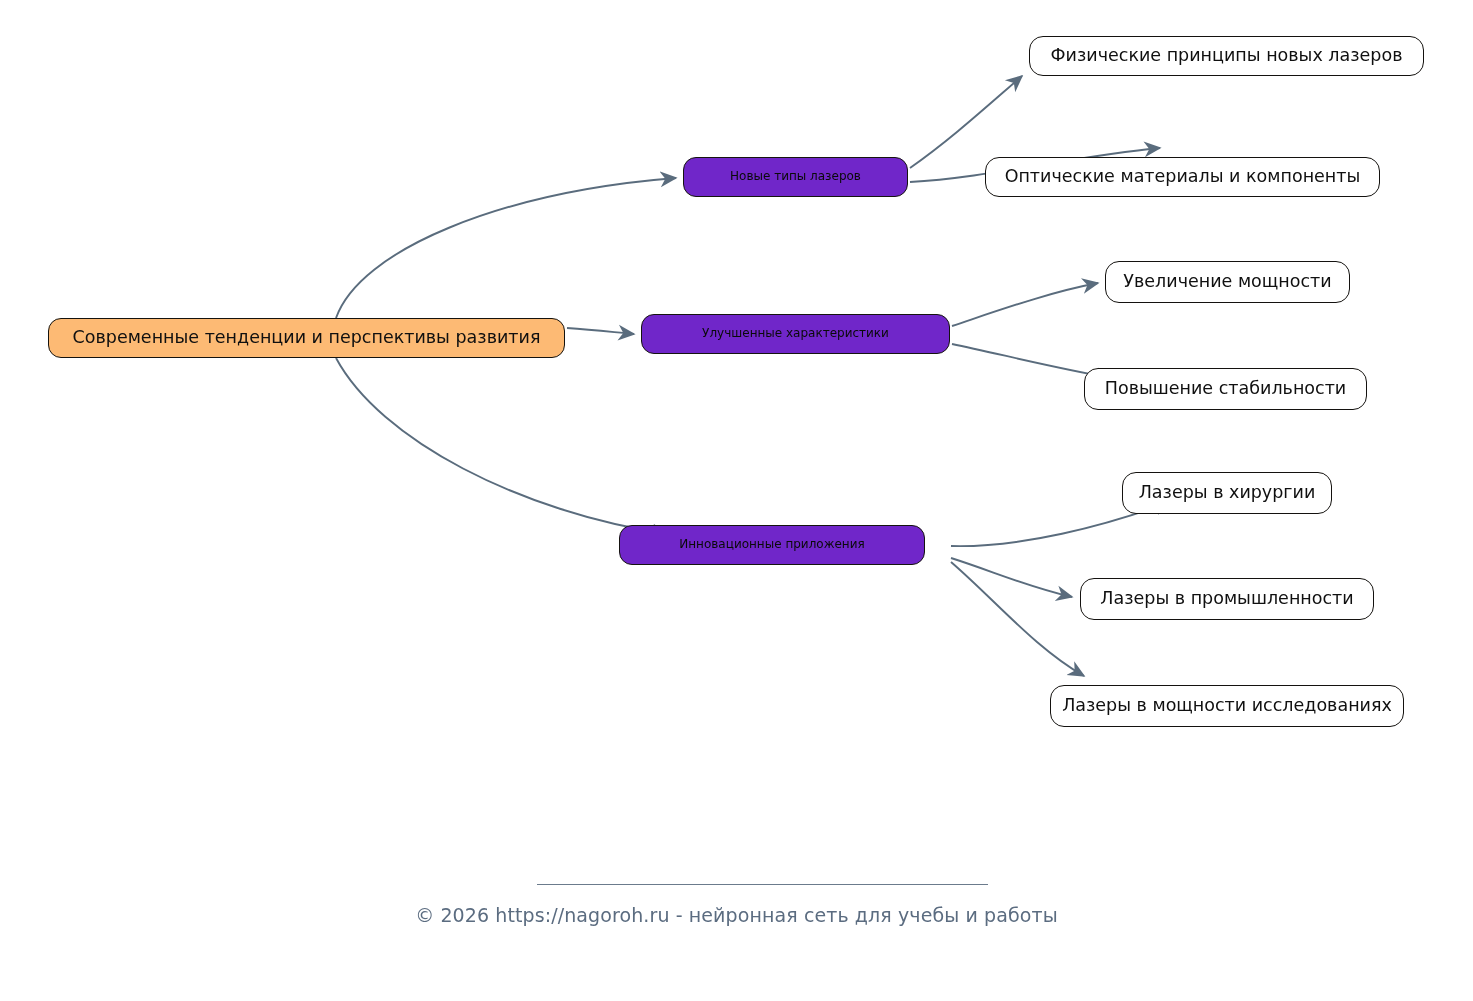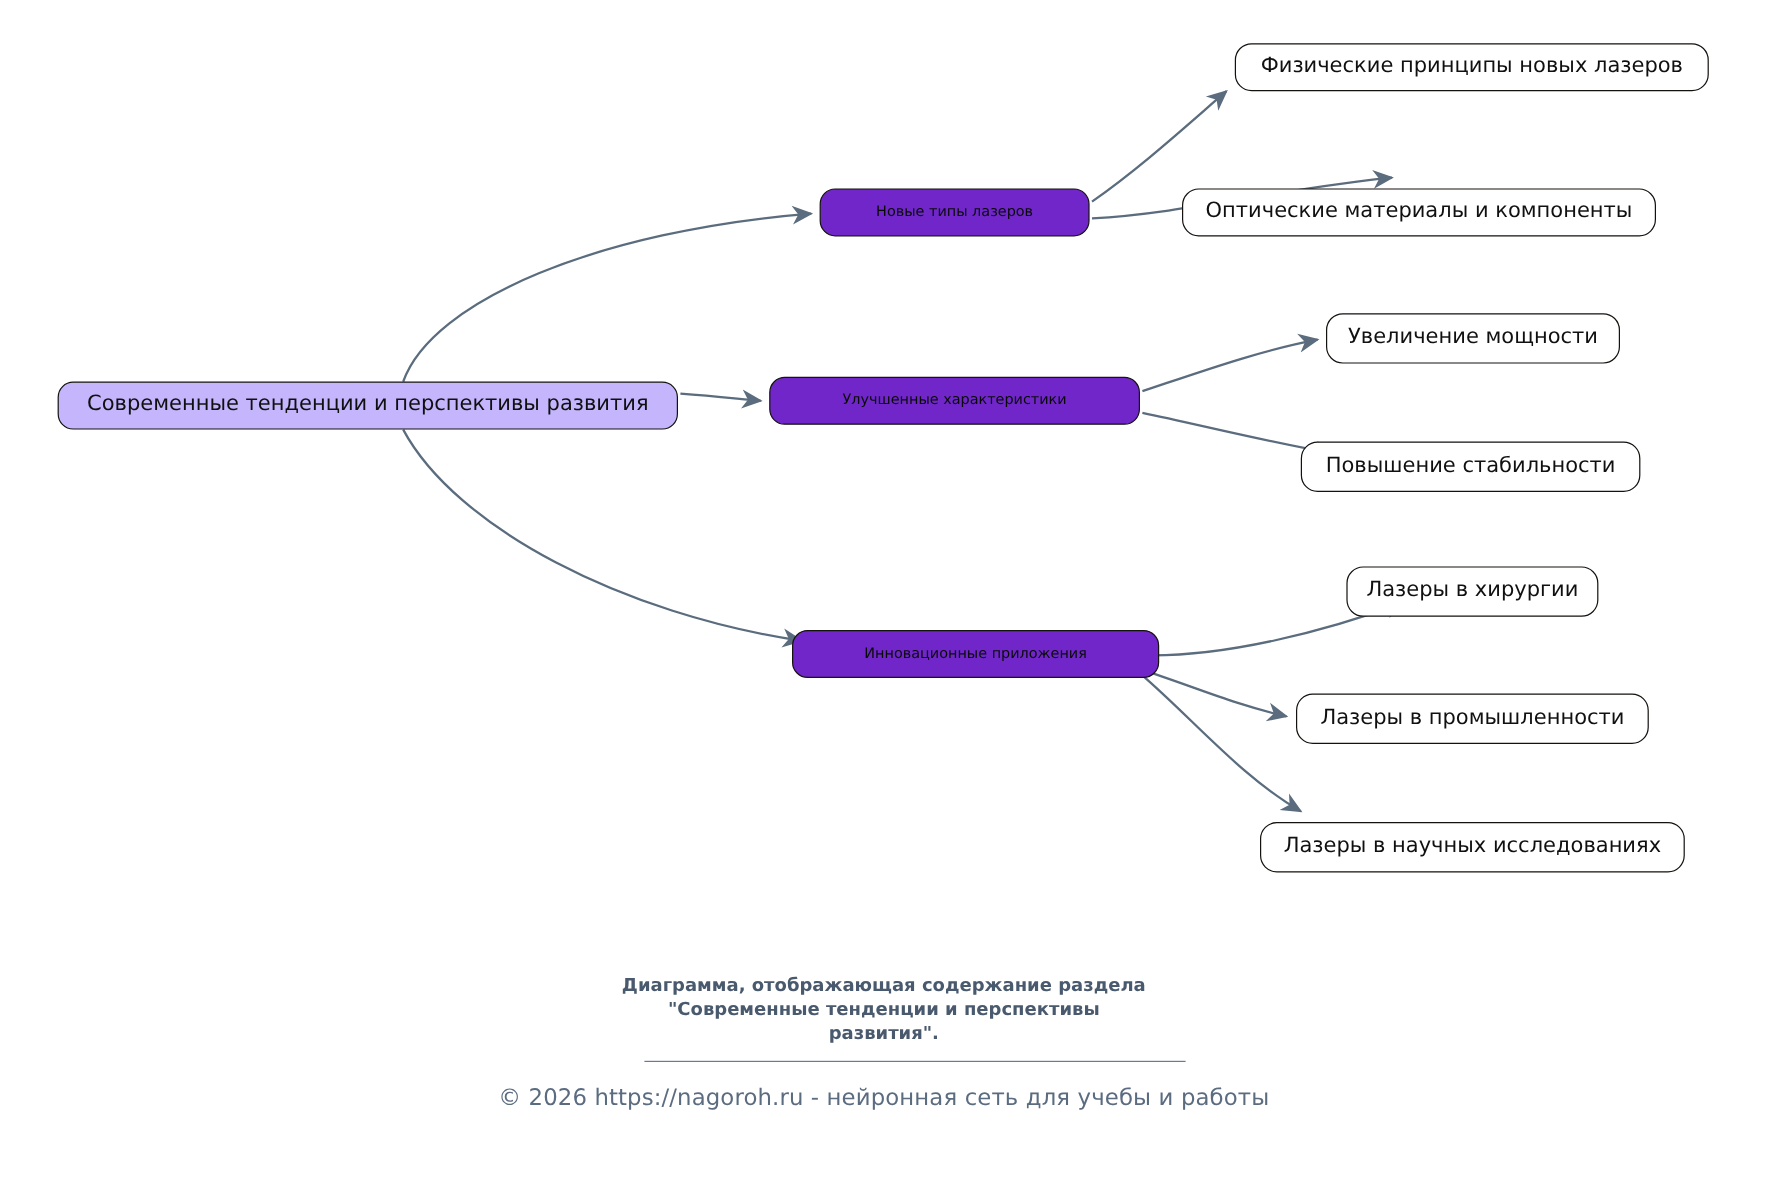--- a/index.html
+++ b/index.html
@@ -36,21 +36,21 @@
     box-sizing: border-box;
     display: flex;
     align-items: center;
     justify-content: center;
     text-align: center;
     border-radius: 12px;
     white-space: nowrap;
     line-height: 1.1;
   }
   .node-root {
-    background: #c4b5fd;
+    background: #fdba74;
     border: 1.6px solid #15130f;
     color: #101010;
     font-size: 17.5px;
     border-radius: 13px;
   }
   .node-branch {
     background: #7026c9;
     border: 1.6px solid #15130f;
     color: #0a0a0a;
     font-size: 12px;
@@ -133,31 +133,26 @@
   <div class="node node-leaf" style="left:1029px; top:36px; width:395px; height:40px;">Физические принципы новых лазеров</div>
 
   <div class="node node-leaf" style="left:985px; top:157px; width:395px; height:40px;">Оптические материалы и компоненты</div>
 
   <div class="node node-branch" style="left:641px; top:314px; width:309px; height:40px;">Улучшенные характеристики</div>
 
   <div class="node node-leaf" style="left:1105px; top:261px; width:245px; height:42px;">Увеличение мощности</div>
 
   <div class="node node-leaf" style="left:1084px; top:368px; width:283px; height:42px;">Повышение стабильности</div>
 
-  <div class="node node-branch" style="left:660px; top:525px; width:306px; height:40px;">Инновационные приложения</div>
+  <div class="node node-branch" style="left:619px; top:525px; width:306px; height:40px;">Инновационные приложения</div>
 
   <div class="node node-leaf" style="left:1122px; top:472px; width:210px; height:42px;">Лазеры в хирургии</div>
 
   <div class="node node-leaf" style="left:1080px; top:578px; width:294px; height:42px;">Лазеры в промышленности</div>
 
-  <div class="node node-leaf" style="left:1050px; top:685px; width:354px; height:42px;">Лазеры в научных исследованиях</div>
+  <div class="node node-leaf" style="left:1050px; top:685px; width:354px; height:42px;">Лазеры в мощности исследованиях</div>
 
-  <div class="footer caption">
-    <div>Диаграмма, отображающая содержание раздела</div>
-    <div>"Современные тенденции и перспективы</div>
-    <div>развития".</div>
-  </div>
 
   <div class="rule"></div>
 
   <div class="footer credit">© 2026 https://nagoroh.ru - нейронная сеть для учебы и работы</div>
 
 </div>
 
 </body></html>

